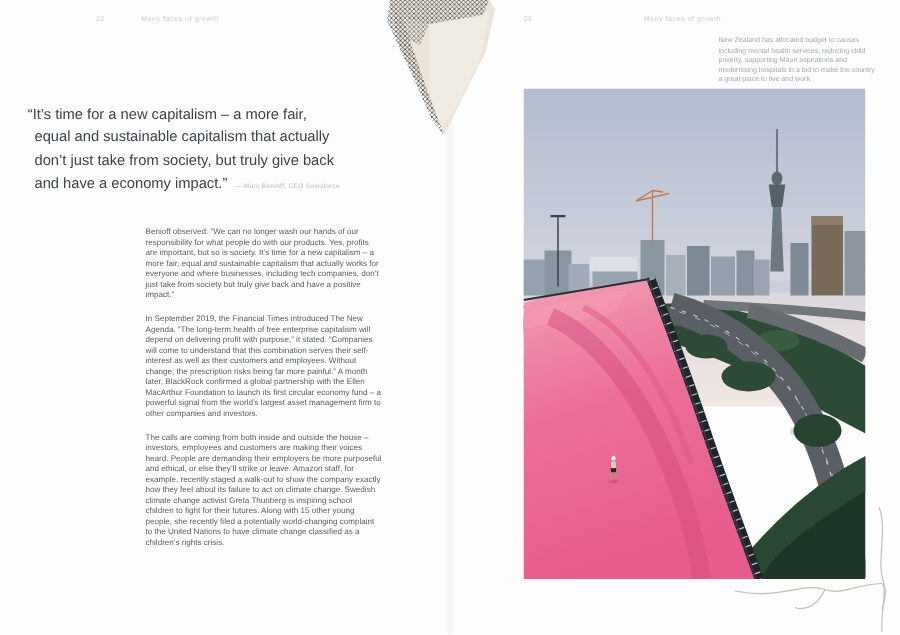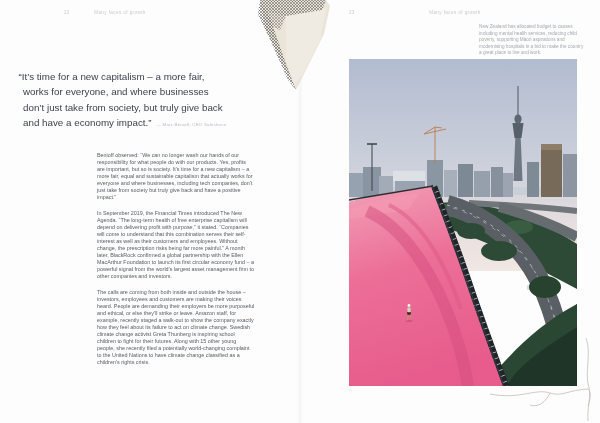--- a/index.html
+++ b/index.html
@@ -44,21 +44,21 @@
 <div class="spread">
 
   <div class="gutter abs"></div>
 
   <div>
     <div class="abs folio" style="left:64px; top:10px;">22</div>
     <div class="abs running-head" style="left:70px; top:10px; width:100px;">Many faces of growth</div>
 
     <div class="abs quote">
       <div class="quote-line first">“It’s time for a new capitalism – a more fair,</div>
-      <div class="quote-line">works for everyone, and where businesses</div>
+      <div class="quote-line">equal and sustainable capitalism that actually</div>
       <div class="quote-line">don’t just take from society, but truly give back</div>
       <div class="quote-line">
         <span>and have a economy impact.”</span><span class="attribution">— Marc Benioff, CEO Salesforce</span>
       </div>
     </div>
 
     <div class="abs body-col">
       <p>Benioff observed: “We can no longer wash our hands of our responsibility for what people do with our products. Yes, profits are important, but so is society. It’s time for a new capitalism – a more fair, equal and sustainable capitalism that actually works for everyone and where businesses, including tech companies, don’t just take from society but truly give back and have a positive impact.”</p>
       <p>In September 2019, the Financial Times introduced The New Agenda. “The long-term health of free enterprise capitalism will depend on delivering profit with purpose,” it stated. “Companies will come to understand that this combination serves their self-interest as well as their customers and employees. Without change, the prescription risks being far more painful.” A month later, BlackRock confirmed a global partnership with the Ellen MacArthur Foundation to launch its first circular economy fund – a powerful signal from the world’s largest asset management firm to other companies and investors.</p>
       <p>The calls are coming from both inside and outside the house – investors, employees and customers are making their voices heard. People are demanding their employers be more purposeful and ethical, or else they’ll strike or leave. Amazon staff, for example, recently staged a walk-out to show the company exactly how they feel about its failure to act on climate change. Swedish climate change activist Greta Thunberg is inspiring school children to fight for their futures. Along with 15 other young people, she recently filed a potentially world-changing complaint to the United Nations to have climate change classified as a children’s rights crisis.</p>

